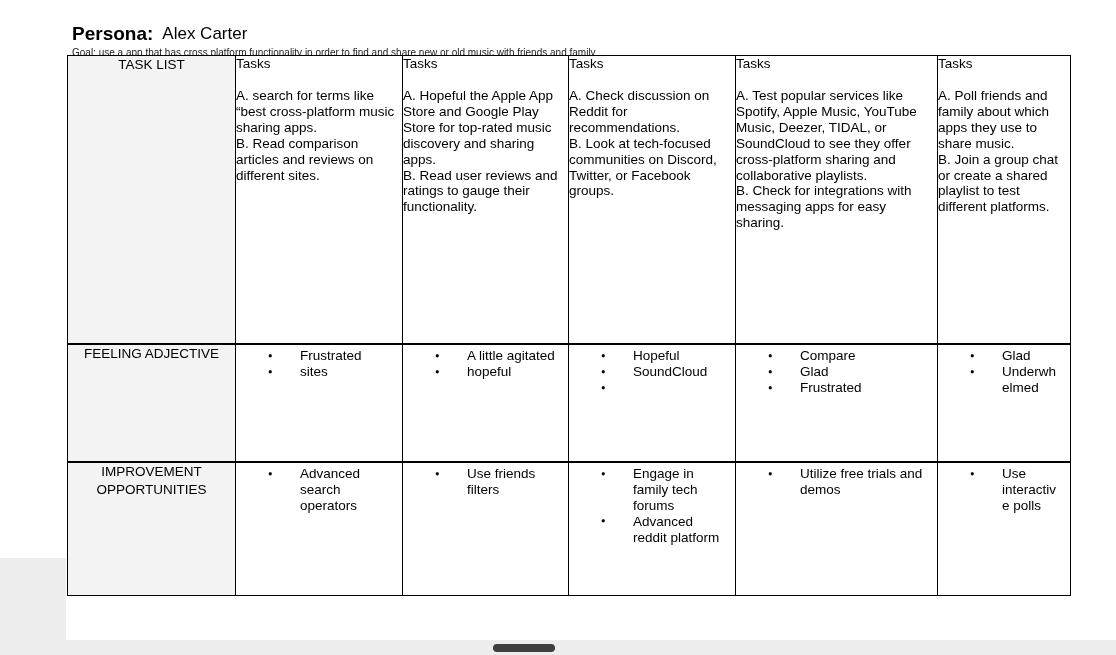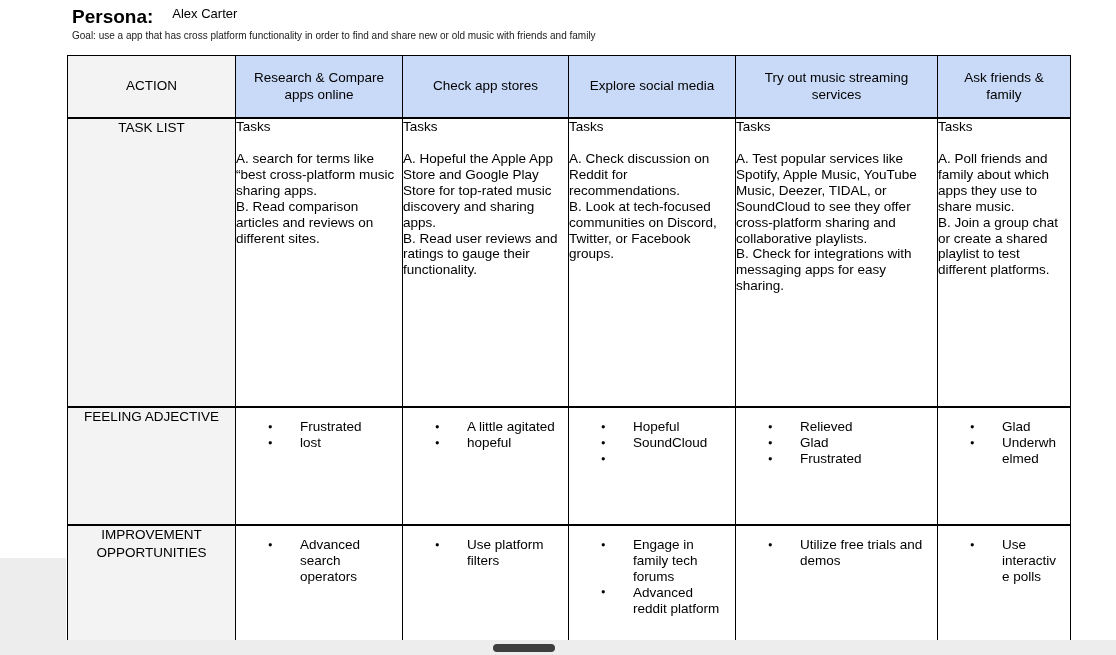--- a/index.html
+++ b/index.html
@@ -8,44 +8,44 @@
     --border:#000000;
     --canvas:#ededed;
     --thumb:#3f3f3f;
   }
   html,body{margin:0;padding:0;}
   body{
     width:1116px;height:655px;overflow:hidden;background:#ffffff;
     font-family:"Liberation Sans",sans-serif;color:#111;position:relative;
   }
   .doc-header{position:absolute;left:72px;top:6px;width:1000px;}
-  .title-line{display:flex;align-items:flex-start;gap:19px;}
+  .title-line{display:flex;align-items:center;gap:9px;margin-top:17px;}
   .title-line h1{margin:0;font-size:19px;font-weight:bold;color:#000;}
-  .persona-name{font-size:13px;color:#000;}
+  .persona-name{font-size:17px;color:#000;}
   .goal{margin:2px 0 0 0;font-size:10px;color:#1a1a1a;}
 
   table.journey-table{
     position:absolute;left:67px;top:55px;width:1003px;
     border-collapse:collapse;table-layout:fixed;background:#fff;
   }
   .journey-table td{border:1px solid var(--border);padding:0;font-size:13.5px;color:#000;}
   .header-row td{
     height:53px;text-align:center;vertical-align:middle;
     padding:4px 10px;border-bottom-width:2px;line-height:1.25;
   }
   .col-head{background:var(--header_bg);}
   .corner,.row-label{background:var(--label_bg);}
   .row-label{text-align:center;vertical-align:middle;padding:4px 16px;font-size:13px;line-height:1.3;}
   .tasks-row td{height:287px;vertical-align:top;}
   .task-cell{padding:10px 9px 8px 8px;}
   .tasks-heading{line-height:1.18;}
   .tasks-body{margin-top:16px;line-height:1.18;white-space:pre-line;overflow-wrap:break-word;}
   .feeling-row td{height:116px;vertical-align:top;border-top-width:2px;}
   .improve-row td{height:132px;vertical-align:top;border-top-width:2px;}
-  ul.bullets{list-style:none;margin:0;padding:11px 8px 0 0;}
+  ul.bullets{list-style:none;margin:0;padding:3px 8px 0 0;}
   ul.bullets li{
     position:relative;padding-left:64px;line-height:1.18;min-height:16px;
     overflow-wrap:break-word;word-break:break-word;
   }
   ul.bullets li::before{
     content:"●";position:absolute;left:32px;top:3.5px;font-size:7.5px;
   }
   .left-gutter{position:absolute;left:0;top:558px;width:66px;height:97px;background:var(--canvas);z-index:5;}
   .bottom-gutter{position:absolute;left:0;top:640px;width:1116px;height:15px;background:var(--canvas);z-index:5;}
   .scroll-thumb{position:absolute;left:493px;top:644px;width:62px;height:8px;background:var(--thumb);border-radius:4px;z-index:6;cursor:pointer;}
@@ -64,28 +64,20 @@
 <table class="journey-table">
   <colgroup>
     <col style="width:168px">
       <col style="width:167px">
       <col style="width:166px">
     <col style="width:167px">
       <col style="width:202px">
       <col style="width:133px">
   </colgroup>
   <tbody>
-    <tr class="header-row">
-      <td class="corner">ACTION</td>
-      <td class="col-head">Research &amp; Compare apps online</td>
-      <td class="col-head">Check app stores</td>
-      <td class="col-head">Explore social media</td>
-      <td class="col-head">Try out music streaming services</td>
-      <td class="col-head">Ask friends &amp; family</td>
-    </tr>
 
     <tr class="tasks-row">
       <td class="row-label">TASK LIST</td>
       <td class="task-cell">
         <div class="tasks-heading">Tasks</div>
         <div class="tasks-body">A. search for terms like “best cross-platform music sharing apps.
 B. Read comparison articles and reviews on different sites.</div>
       </td>
       <td class="task-cell">
         <div class="tasks-heading">Tasks</div>
@@ -107,39 +99,39 @@
         <div class="tasks-body">A. Poll friends and family about which apps they use to share music.
 B. Join a group chat or create a shared playlist to test different platforms.</div>
       </td>
     </tr>
 
     <tr class="feeling-row">
       <td class="row-label">FEELING ADJECTIVE</td>
       <td>
           <ul class="bullets">
             <li>Frustrated</li>
-            <li>lost</li>
+            <li>sites</li>
           </ul>
         </td>
       <td>
           <ul class="bullets">
             <li>A little agitated</li>
             <li>hopeful</li>
           </ul>
         </td>
       <td>
           <ul class="bullets">
             <li>Hopeful</li>
             <li>SoundCloud</li>
             <li></li>
           </ul>
         </td>
       <td>
           <ul class="bullets">
-            <li>Relieved</li>
+            <li>Compare</li>
             <li>Glad</li>
             <li>Frustrated</li>
           </ul>
         </td>
       <td>
           <ul class="bullets">
             <li>Glad</li>
             <li>Underwhelmed</li>
           </ul>
         </td>
@@ -147,21 +139,21 @@
 
     <tr class="improve-row">
       <td class="row-label">IMPROVEMENT OPPORTUNITIES</td>
       <td>
           <ul class="bullets">
             <li>Advanced search operators</li>
           </ul>
         </td>
       <td>
           <ul class="bullets">
-            <li>Use platform filters</li>
+            <li>Use friends filters</li>
           </ul>
         </td>
       <td>
           <ul class="bullets">
             <li>Engage in family tech forums</li>
             <li>Advanced reddit platform</li>
           </ul>
         </td>
       <td>
           <ul class="bullets">

